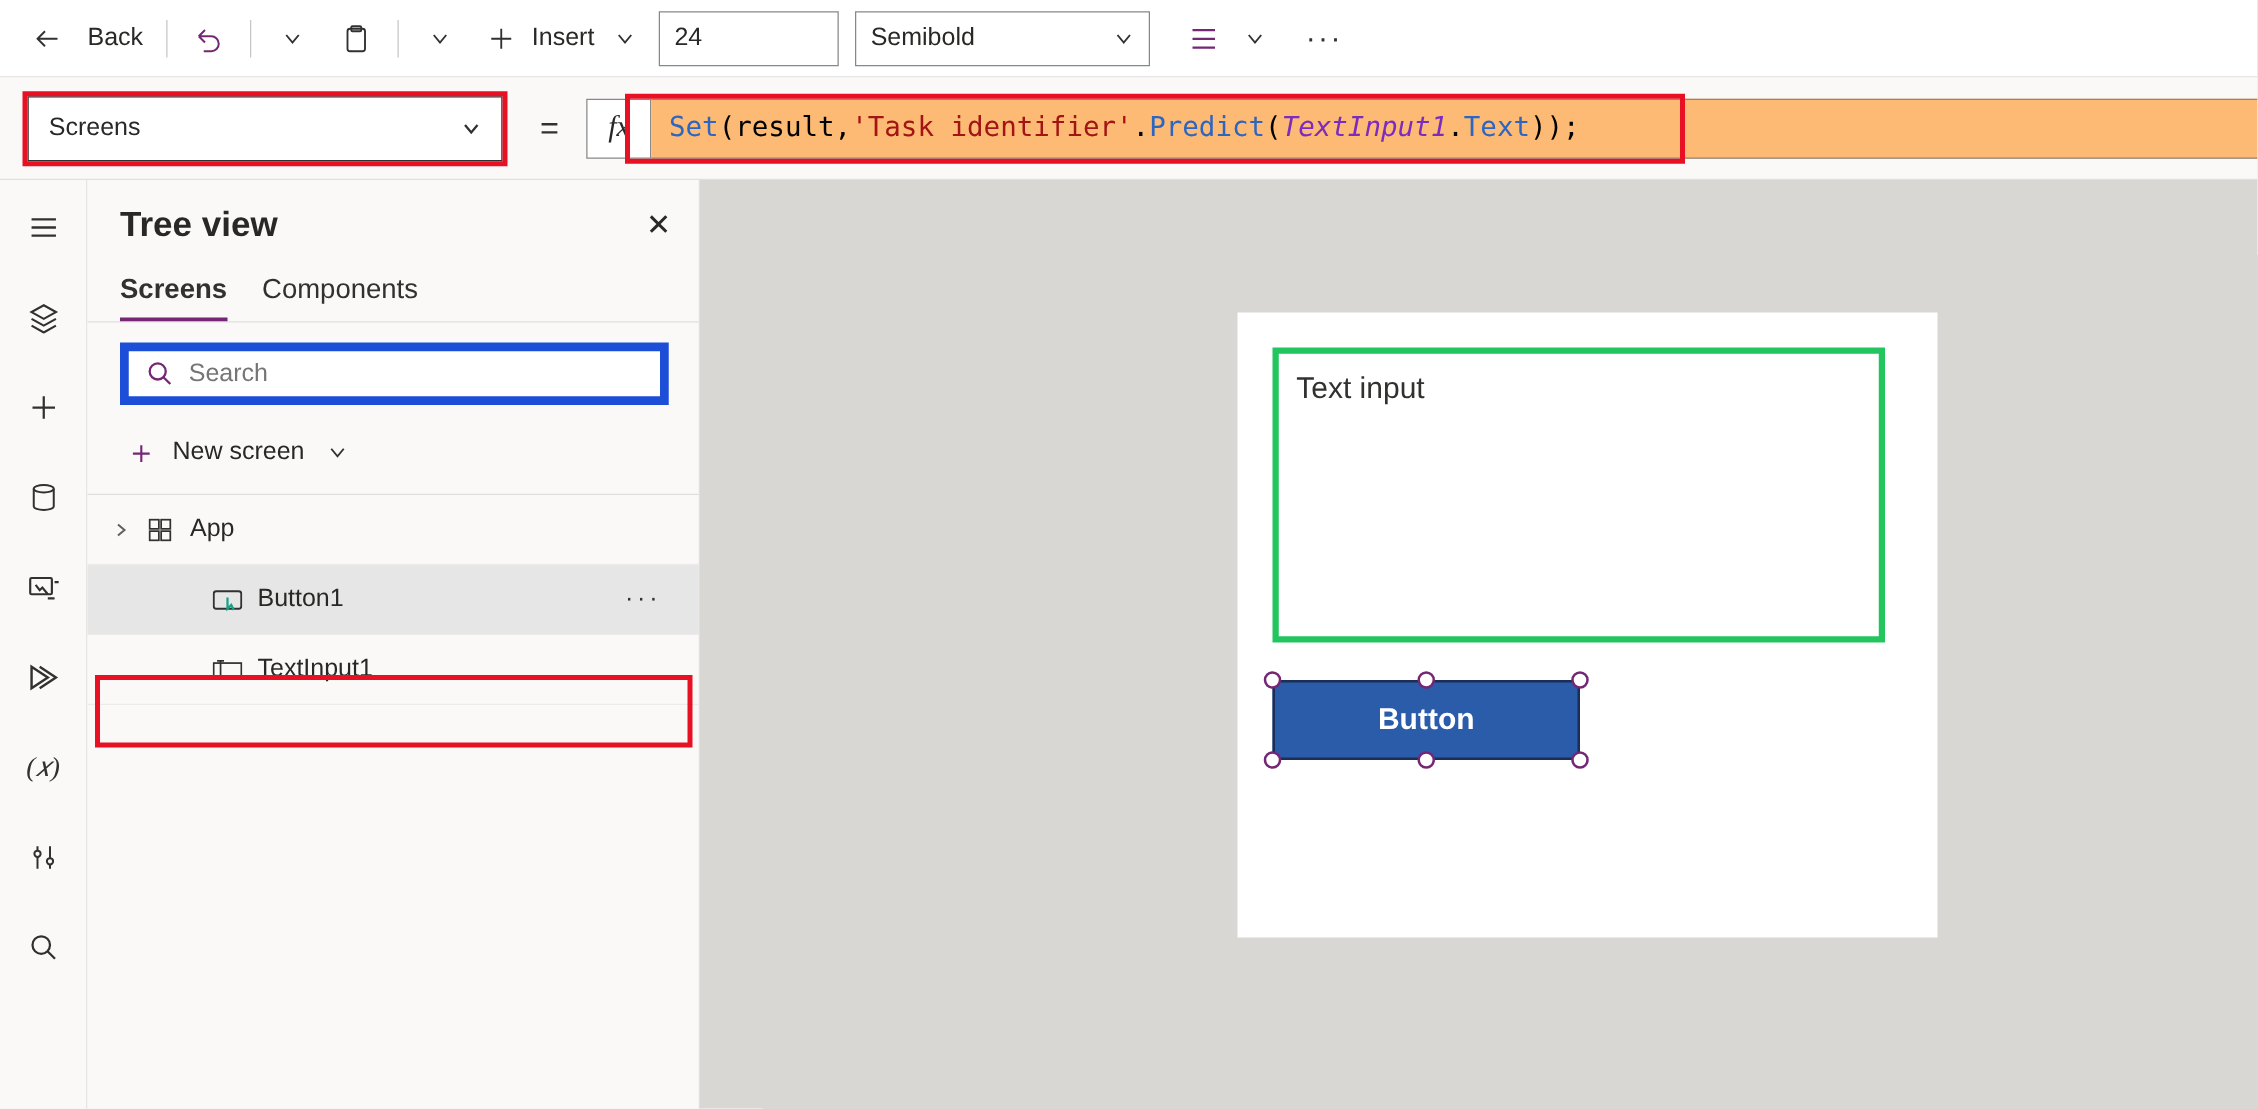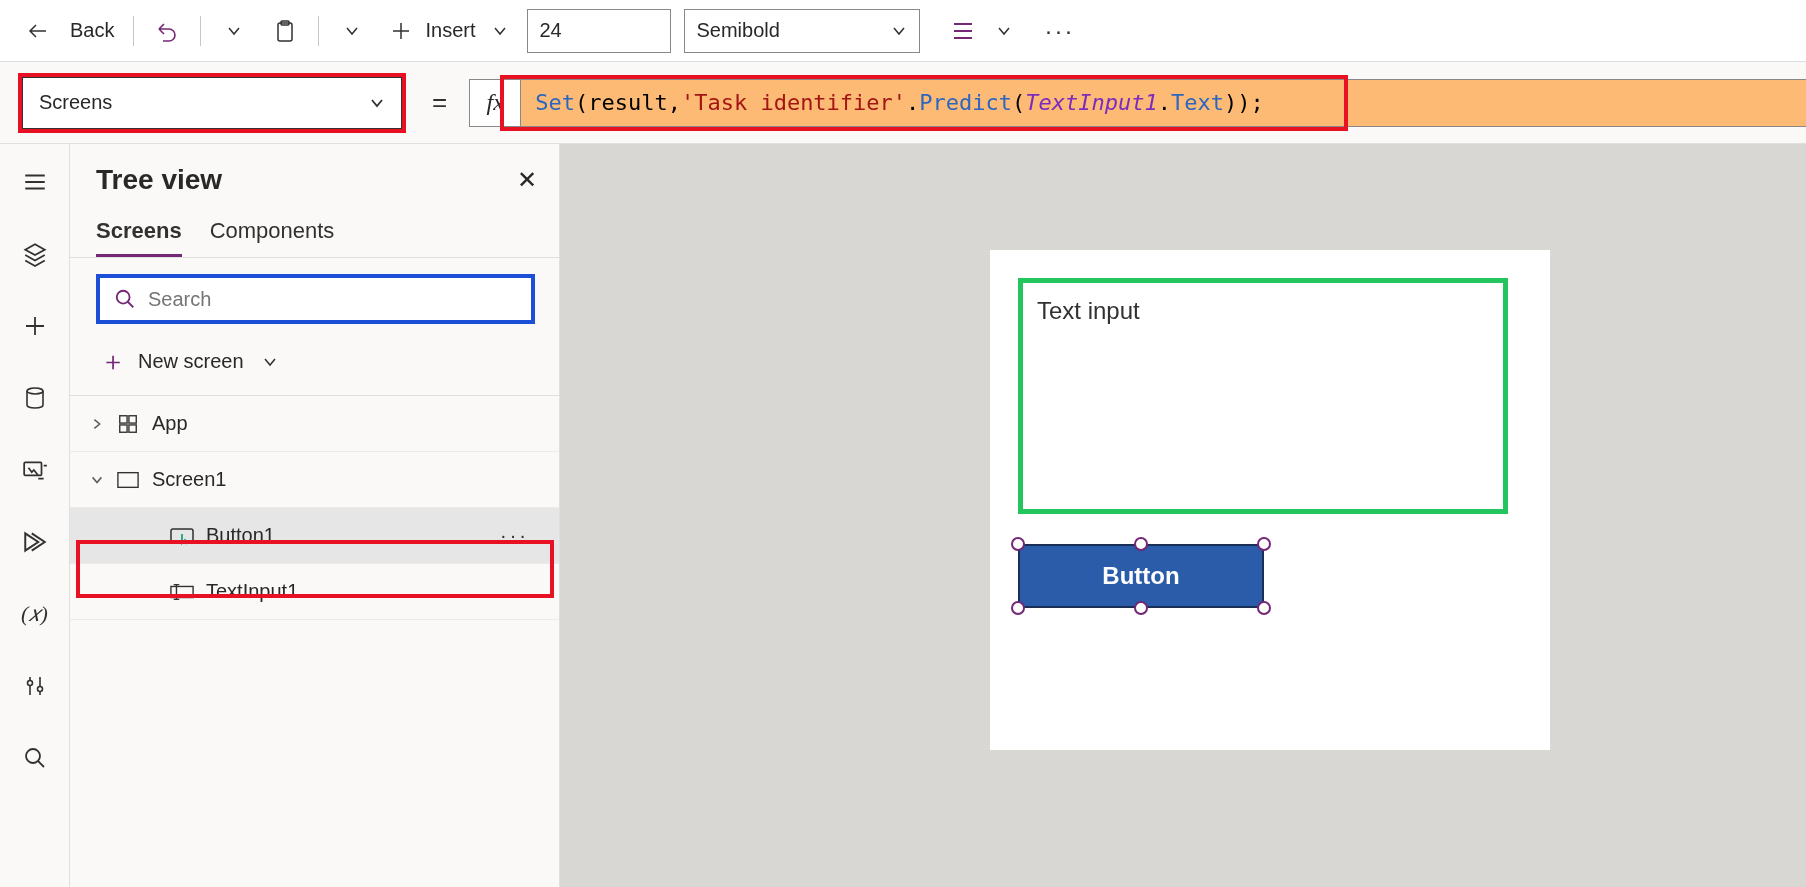--- a/index.html
+++ b/index.html
@@ -45,21 +45,21 @@
   .rail .icon-btn { width: 32px; height: 32px; }
 
   .tree-panel { width: 490px; background: #faf9f8; border-right: 1px solid #e1dfdd; display: flex; flex-direction: column; }
   .tree-head { display: flex; align-items: center; justify-content: space-between; padding: 20px 22px 4px 26px; }
   .tree-title { font-size: 28px; font-weight: 600; }
   .close-x { font-size: 24px; cursor: pointer; }
   .tabs { display: flex; gap: 28px; padding: 18px 0 0 26px; border-bottom: 1px solid #e1dfdd; }
   .tab { font-size: 22px; padding-bottom: 10px; cursor: pointer; color: #323130; }
   .tab.active { font-weight: 600; border-bottom: 3px solid #742774; }
   .search-wrap { padding: 16px 24px 10px 26px; }
-  .search-box { width: 100%; height: 50px; border: 4px solid #1d4ed8; display: flex; align-items: center; padding: 0 14px; gap: 12px; background: #fff; }
+  .search-box { width: 100%; height: 50px; border: 7px solid #1d4ed8; display: flex; align-items: center; padding: 0 14px; gap: 12px; background: #fff; }
   .search-input { border: none; outline: none; font-size: 20px; flex: 1; background: transparent; }
   .newscreen { display: flex; align-items: center; gap: 12px; padding: 10px 0 16px 30px; font-size: 20px; cursor: pointer; }
   .plus-purple { color: #742774; font-size: 26px; font-weight: 300; }
 
   .tree-list { border-top: 1px solid #e1dfdd; }
   .tree-row { display: flex; align-items: center; height: 56px; padding-left: 20px; gap: 12px; border-bottom: 1px solid #edebe9; font-size: 20px; cursor: pointer; }
   .tree-row.selected { background: #e6e6e6; }
   .tree-row .more { margin-left: auto; margin-right: 30px; letter-spacing: 3px; color: #323130; }
   .indent-2 { padding-left: 100px; }
   .tree-icon { width: 24px; height: 24px; display: inline-flex; align-items: center; justify-content: center; flex-shrink: 0; }
@@ -274,31 +274,20 @@
           <span class="tree-icon">
             <svg width="22" height="22" viewBox="0 0 24 24" fill="none" stroke="#323130" stroke-width="1.5">
                 <rect x="3" y="3" width="8" height="8"></rect>
                 <rect x="13" y="3" width="8" height="8"></rect>
                 <rect x="3" y="13" width="8" height="8"></rect>
                 <rect x="13" y="13" width="8" height="8"></rect>
               </svg>
           </span>
           <span>App</span>
         </div>
-        <div class="tree-row">
-          <svg width="14" height="14" viewBox="0 0 16 16" fill="none" stroke="#605e5c" stroke-width="1.8">
-              <path d="M3 5l5 6 5-6"></path>
-            </svg>
-          <span class="tree-icon">
-            <svg width="22" height="18" viewBox="0 0 24 18" fill="none" stroke="#323130" stroke-width="1.5">
-                <rect x="1" y="1" width="22" height="16"></rect>
-              </svg>
-          </span>
-          <span>Screen1</span>
-        </div>
         <div class="tree-row indent-2 selected">
           <span class="tree-icon">
             <svg width="24" height="20" viewBox="0 0 24 20" fill="none" stroke="#323130" stroke-width="1.5">
                 <rect x="1" y="3" width="22" height="14" rx="2"></rect>
                 <path d="M12 8v9l3-3 2 4" stroke="#1ba085" stroke-width="1.8" fill="none"></path>
               </svg>
           </span>
           <span>Button1</span>
           <span class="more">···</span>
         </div>

